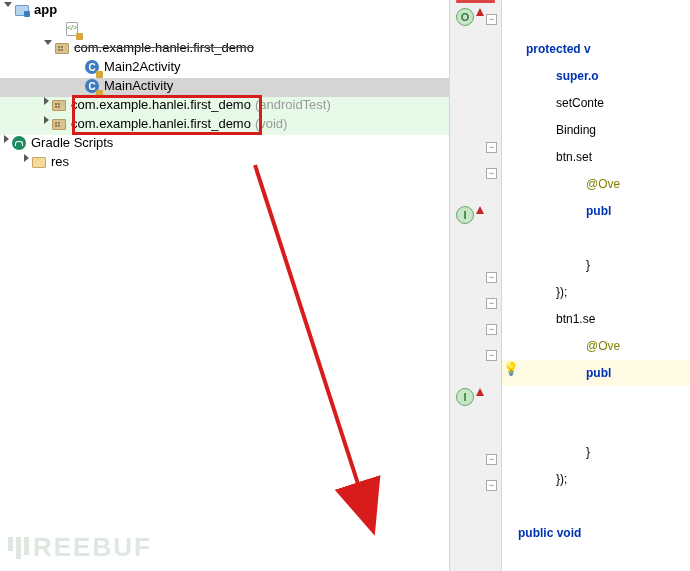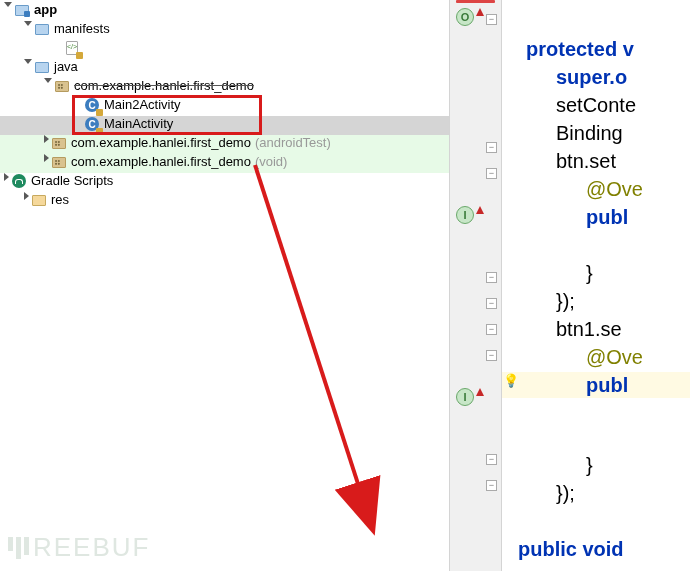--- a/index.html
+++ b/index.html
@@ -25,35 +25,35 @@
 .class-c { width: 14px; height: 14px; border-radius: 50%; background: #4a8a3a; color: #fff; font-size: 10px; font-weight: bold; display: flex; align-items: center; justify-content: center; }
 .class-c.blue { background: #3c7dbf; }
 .strike { text-decoration: line-through; text-decoration-color: #555; }
 .bold { font-weight: bold; }
 .hint { color: #999; margin-left: 4px; }
 .gradle { width: 14px; height: 14px; border-radius: 50%; background: #1f8a5f; display:flex; align-items:center; justify-content:center; }
 .gradle::after { content:""; width:6px; height:4px; border:1.5px solid #fff; border-radius: 3px 3px 0 0; border-bottom:none; }
 .res-folder { width: 14px; height: 11px; background: #f5d89b; border: 1px solid #c7a95e; border-radius: 1px; }
 .red-box { position: absolute; border: 3px solid #d81b1b; pointer-events: none; }
 .red-arrow-svg { position: absolute; pointer-events: none; }
-.watermark { position: absolute; left: 8px; bottom: 8px; font-size: 26px; font-weight: 400; letter-spacing: 2px; color: #dfe7e1; font-family: Arial, sans-serif; display: flex; align-items: center; }
+.watermark { position: absolute; left: 8px; bottom: 8px; font-size: 26px; font-weight: 700; letter-spacing: 2px; color: #dfe7e1; font-family: Arial, sans-serif; display: flex; align-items: center; }
 .wm-bars { display: inline-flex; gap: 3px; margin-right: 4px; }
 .wm-bars span { width: 5px; background: #dfe7e1; }
 .wm-bars span:nth-child(1){ height: 14px; }
 .wm-bars span:nth-child(2){ height: 22px; }
 .wm-bars span:nth-child(3){ height: 18px; }
 .editor { flex: 1; display: flex; height: 100%; background: #fff; position: relative; }
 .gutter { width: 52px; background: #f0f0f0; border-right: 1px solid #d4d4d4; position: relative; }
 .gutter-top { height: 3px; background: #d44; margin: 0 6px; border-radius: 1px; }
 .g-icon { position: absolute; left: 6px; width: 18px; height: 18px; border-radius: 50%; display:flex; align-items:center; justify-content:center; font-size:11px; font-weight:bold; }
 .g-o { background:#c7e6c7; color:#3a7a3a; border:1px solid #6aa86a; }
 .g-i { background:#c7e6c7; color:#3a7a3a; border:1px solid #6aa86a; }
 .g-arrow-up { position:absolute; width:0; height:0; border-left:4px solid transparent; border-right:4px solid transparent; border-bottom:8px solid #c62828; }
 .fold { position:absolute; right:4px; width:11px; height:11px; background:#fff; border:1px solid #aaa; display:flex; align-items:center; justify-content:center; font-size:9px; color:#777; line-height:1; }
-.code { flex:1; font-family: "Consolas","Courier New",monospace; font-size:20px; line-height:26px; padding-top: 10px; white-space: pre; color:#000; overflow:hidden; position: relative; }
+.code { flex:1; font-family: "Consolas","Courier New",monospace; font-size:12px; line-height:26px; padding-top: 10px; white-space: pre; color:#000; overflow:hidden; position: relative; }
 .kw { color:#0033b3; font-weight:bold; }
 .ann { color:#808000; }
 .hl-line { background:#fffae3; display:block; width:100%; }
 .bulb { position:absolute; left:2px; width:14px; height:14px; }
 .bulb::before { content:"💡"; font-size:13px; position:absolute; left:-1px; top:-4px; }
 .lock-badge { position: relative; }
 .lock-badge::after { content:""; position:absolute; right:-3px; bottom:-3px; width:7px; height:7px; background:#d4a83a; border-radius:1px; }
 </style>
 </head>
 <body>
@@ -65,45 +65,29 @@
 
       <div class="tree-row">
         <span class="indent" style="width:4px"></span>
           <span class="arrow down"></span>
         <span class="icon">
             <span class="folder module"></span>
           </span>
         <span class="bold">app</span>
       </div>
 
-      <div class="tree-row">
-        <span class="indent" style="width:24px"></span>
-          <span class="arrow down"></span>
-        <span class="icon">
-            <span class="folder"></span>
-          </span>
-        <span>manifests</span>
-      </div>
 
       <div class="tree-row">
         <span class="indent" style="width:54px"></span>
           <span class="arrow none"></span>
         <span class="icon lock-badge">
             <span class="file-xml"></span>
           </span>
       </div>
 
-      <div class="tree-row">
-        <span class="indent" style="width:24px"></span>
-          <span class="arrow down"></span>
-        <span class="icon">
-            <span class="folder"></span>
-          </span>
-        <span>java</span>
-      </div>
 
       <div class="tree-row">
         <span class="indent" style="width:44px"></span>
           <span class="arrow down"></span>
         <span class="icon">
             <span class="folder pkg"></span>
           </span>
         <span class="strike">com.example.hanlei.first_demo</span>
       </div>
 

